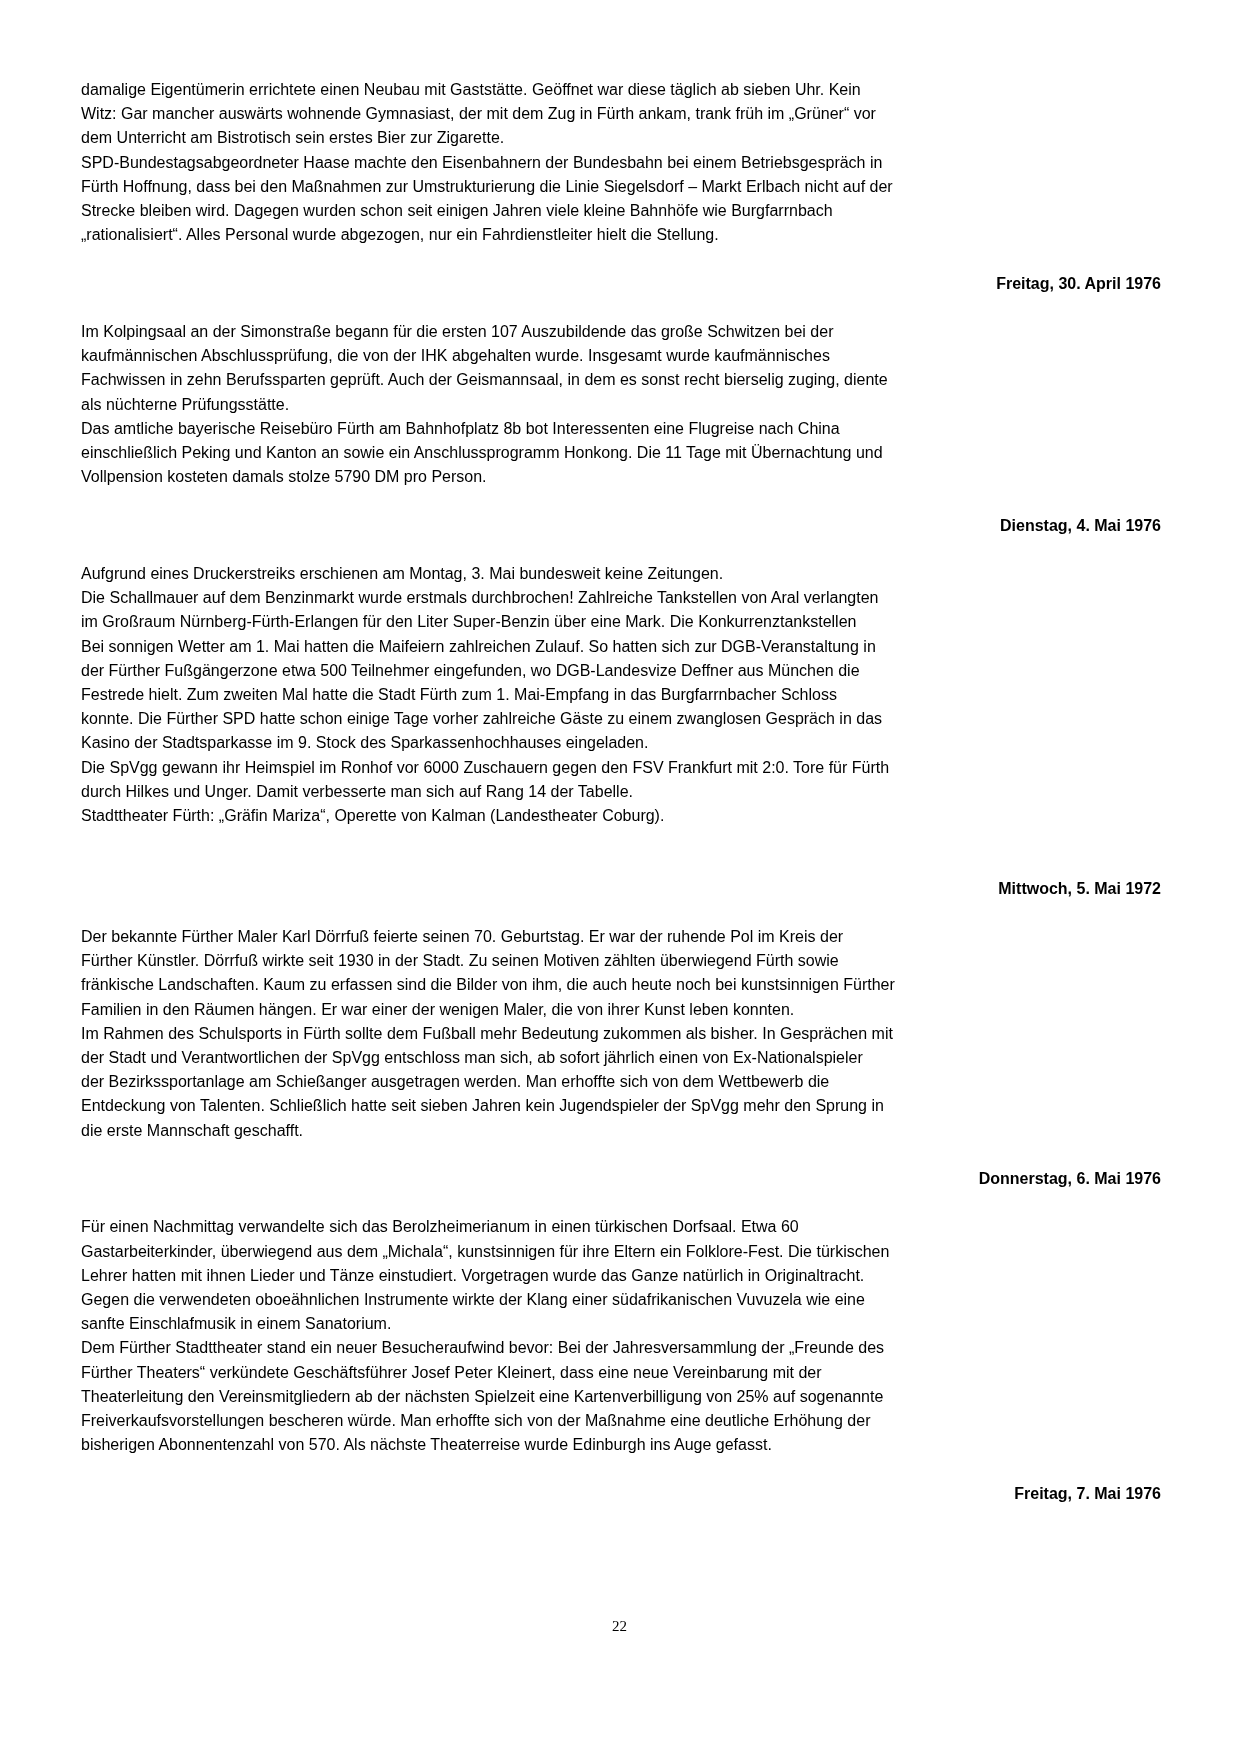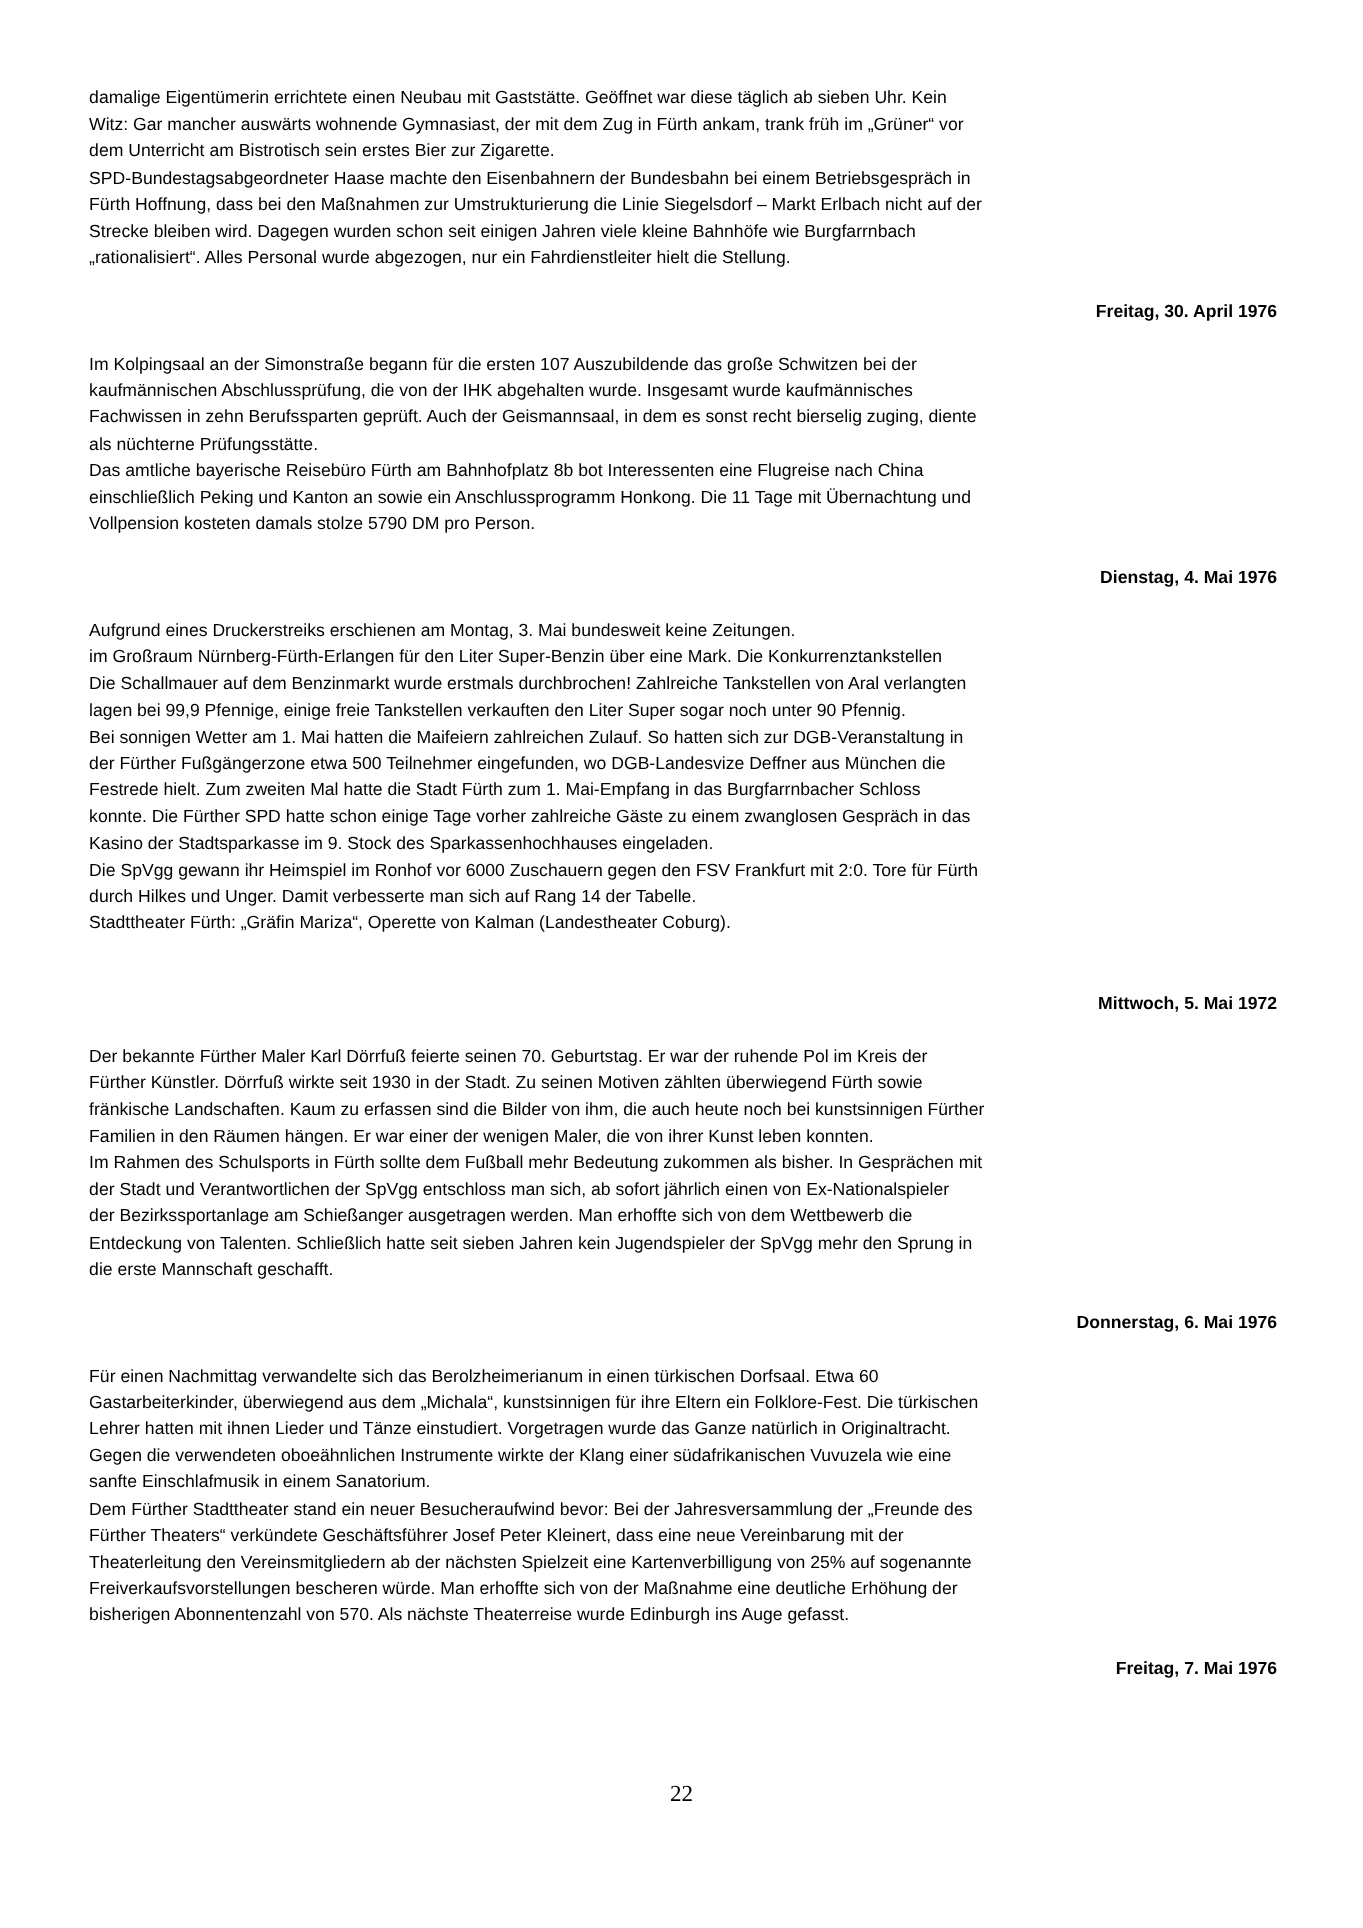--- a/index.html
+++ b/index.html
@@ -37,21 +37,21 @@
     text-align: right;
   }
   .spacer { height: 24.2px; }
   .footer {
     position: absolute;
     top: 1618px;
     left: 0;
     width: 100%;
     text-align: center;
     font-family: "Liberation Serif", serif;
-    font-size: 21px;
+    font-size: 15px;
     color: #000000;
   }
 </style>
 </head>
 <body>
 
 <div class="page">
   <div class="content">
       <div class="para">
         <div class="line">damalige Eigentümerin errichtete einen Neubau mit Gaststätte. Geöffnet war diese täglich ab sieben Uhr. Kein</div>
@@ -68,23 +68,22 @@
         <div class="line">kaufmännischen Abschlussprüfung, die von der IHK abgehalten wurde. Insgesamt wurde kaufmännisches</div>
         <div class="line">Fachwissen in zehn Berufssparten geprüft. Auch der Geismannsaal, in dem es sonst recht bierselig zuging, diente</div>
         <div class="line">als nüchterne Prüfungsstätte.</div>
         <div class="line">Das amtliche bayerische Reisebüro Fürth am Bahnhofplatz 8b bot Interessenten eine Flugreise nach China</div>
         <div class="line">einschließlich Peking und Kanton an sowie ein Anschlussprogramm Honkong. Die 11 Tage mit Übernachtung und</div>
         <div class="line">Vollpension kosteten damals stolze 5790 DM pro Person.</div>
       </div>
       <div class="heading">Dienstag, 4. Mai 1976</div>
       <div class="para">
         <div class="line">Aufgrund eines Druckerstreiks erschienen am Montag, 3. Mai bundesweit keine Zeitungen.</div>
+        <div class="line">Die Schallmauer auf dem Benzinmarkt wurde erstmals durchbrochen! Zahlreiche Tankstellen von Aral verlangten</div>
         <div class="line">im Großraum Nürnberg-Fürth-Erlangen für den Liter Super-Benzin über eine Mark. Die Konkurrenztankstellen</div>
-        <div class="line">Die Schallmauer auf dem Benzinmarkt wurde erstmals durchbrochen! Zahlreiche Tankstellen von Aral verlangten</div>
-        <div class="line">lagen bei 99,9 Pfennige, einige freie Tankstellen verkauften den Liter Super sogar noch unter 90 Pfennig.</div>
         <div class="line">Bei sonnigen Wetter am 1. Mai hatten die Maifeiern zahlreichen Zulauf. So hatten sich zur DGB-Veranstaltung in</div>
         <div class="line">der Fürther Fußgängerzone etwa 500 Teilnehmer eingefunden, wo DGB-Landesvize Deffner aus München die</div>
         <div class="line">Festrede hielt. Zum zweiten Mal hatte die Stadt Fürth zum 1. Mai-Empfang in das Burgfarrnbacher Schloss</div>
         <div class="line">konnte. Die Fürther SPD hatte schon einige Tage vorher zahlreiche Gäste zu einem zwanglosen Gespräch in das</div>
         <div class="line">Kasino der Stadtsparkasse im 9. Stock des Sparkassenhochhauses eingeladen.</div>
         <div class="line">Die SpVgg gewann ihr Heimspiel im Ronhof vor 6000 Zuschauern gegen den FSV Frankfurt mit 2:0. Tore für Fürth</div>
         <div class="line">durch Hilkes und Unger. Damit verbesserte man sich auf Rang 14 der Tabelle.</div>
         <div class="line">Stadttheater Fürth: „Gräfin Mariza“, Operette von Kalman (Landestheater Coburg).</div>
       </div>
       <div class="spacer"></div>

